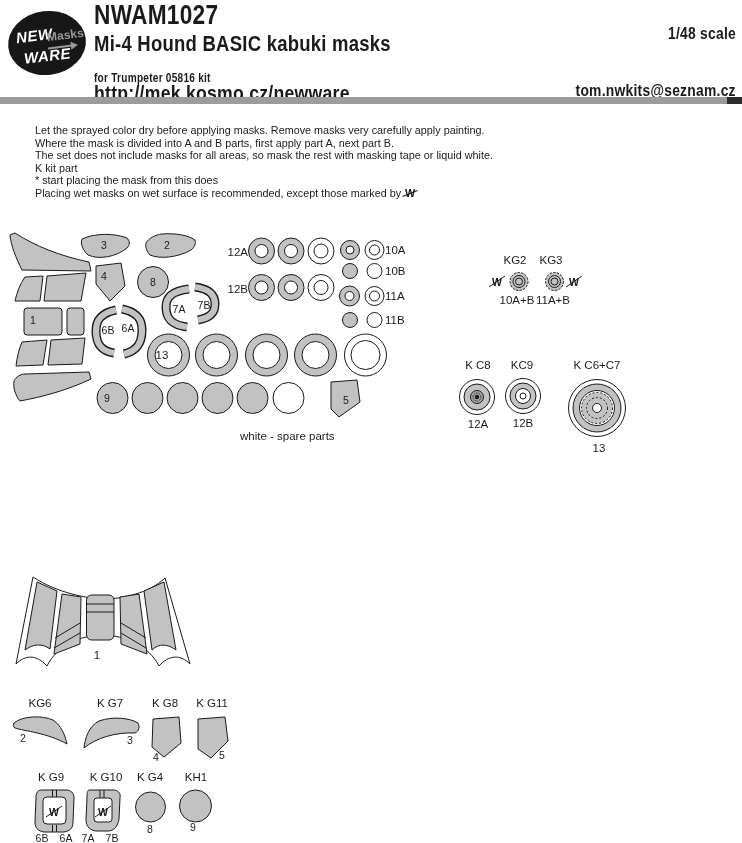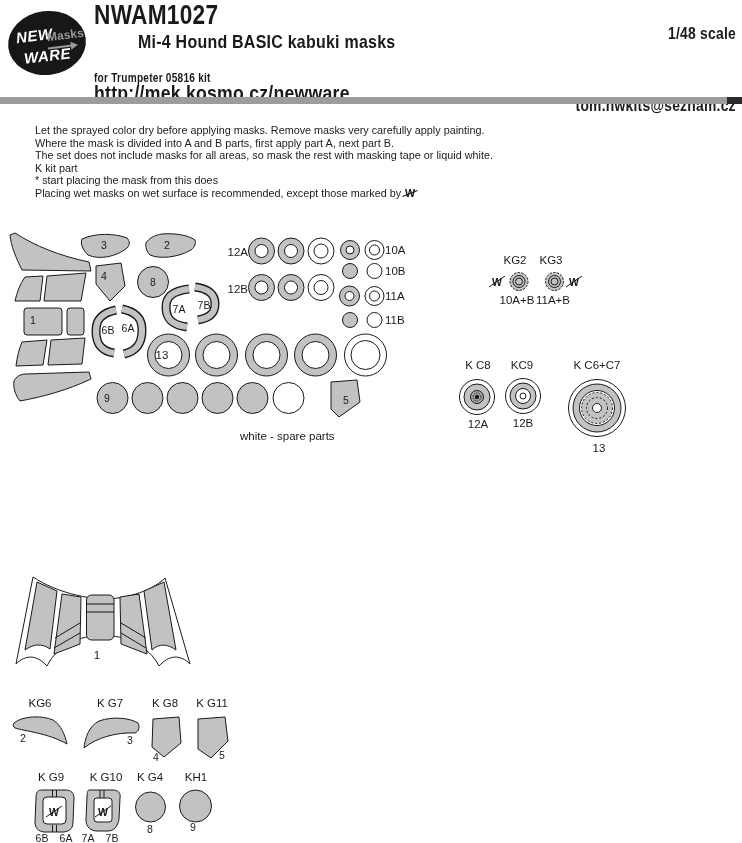--- a/index.html
+++ b/index.html
@@ -5,24 +5,24 @@
   html,body{margin:0;padding:0;}
   body{width:742px;height:843px;background:#fff;position:relative;overflow:hidden;
        font-family:"Liberation Sans",sans-serif;color:#1a1a1a;}
   .abs{position:absolute;}
   
   .hd{font-weight:bold;white-space:nowrap;}
   .cond{display:inline-block;transform:scaleX(.84);transform-origin:0 0;letter-spacing:.3px;}
   .cond-r{display:inline-block;transform:scaleX(.84);transform-origin:100% 0;letter-spacing:.3px;}
   #code{left:94px;top:0;font-size:27px;}
   #scale{right:6px;top:4px;font-size:16.5px;text-align:right;margin-top:20px;}
-  #subject{left:94px;top:31px;font-size:19px;margin-left:44px;}
+  #subject{left:94px;top:31px;font-size:22px;}
   #kit{left:94px;top:71px;font-size:12px;}
   #url{left:94px;top:81px;font-size:21px;}
-  #email{right:6px;top:96px;font-size:16.5px;text-align:right;}
+  #email{right:6px;top:81px;font-size:16.5px;text-align:right;}
   #divider{left:0;top:97px;width:742px;height:7px;background:#9c9c9c;}
   #divider-cap{left:727px;top:97px;width:15px;height:7px;background:#2b2b2b;}
   
   #logo{left:6px;top:7px;width:82px;height:74px;}
   #logo .oval{position:absolute;left:2px;top:4px;width:78px;height:64px;background:#171717;
               border-radius:50%;transform:rotate(-7deg);}
   #logo .w1{position:absolute;left:10px;top:20px;color:#fff;font-style:italic;font-weight:bold;
             font-size:15px;transform:rotate(-7deg);letter-spacing:.5px;}
   #logo .w2{position:absolute;left:41px;top:21px;color:#9a9a9a;font-weight:bold;font-size:12px;
             transform:rotate(-7deg);}

